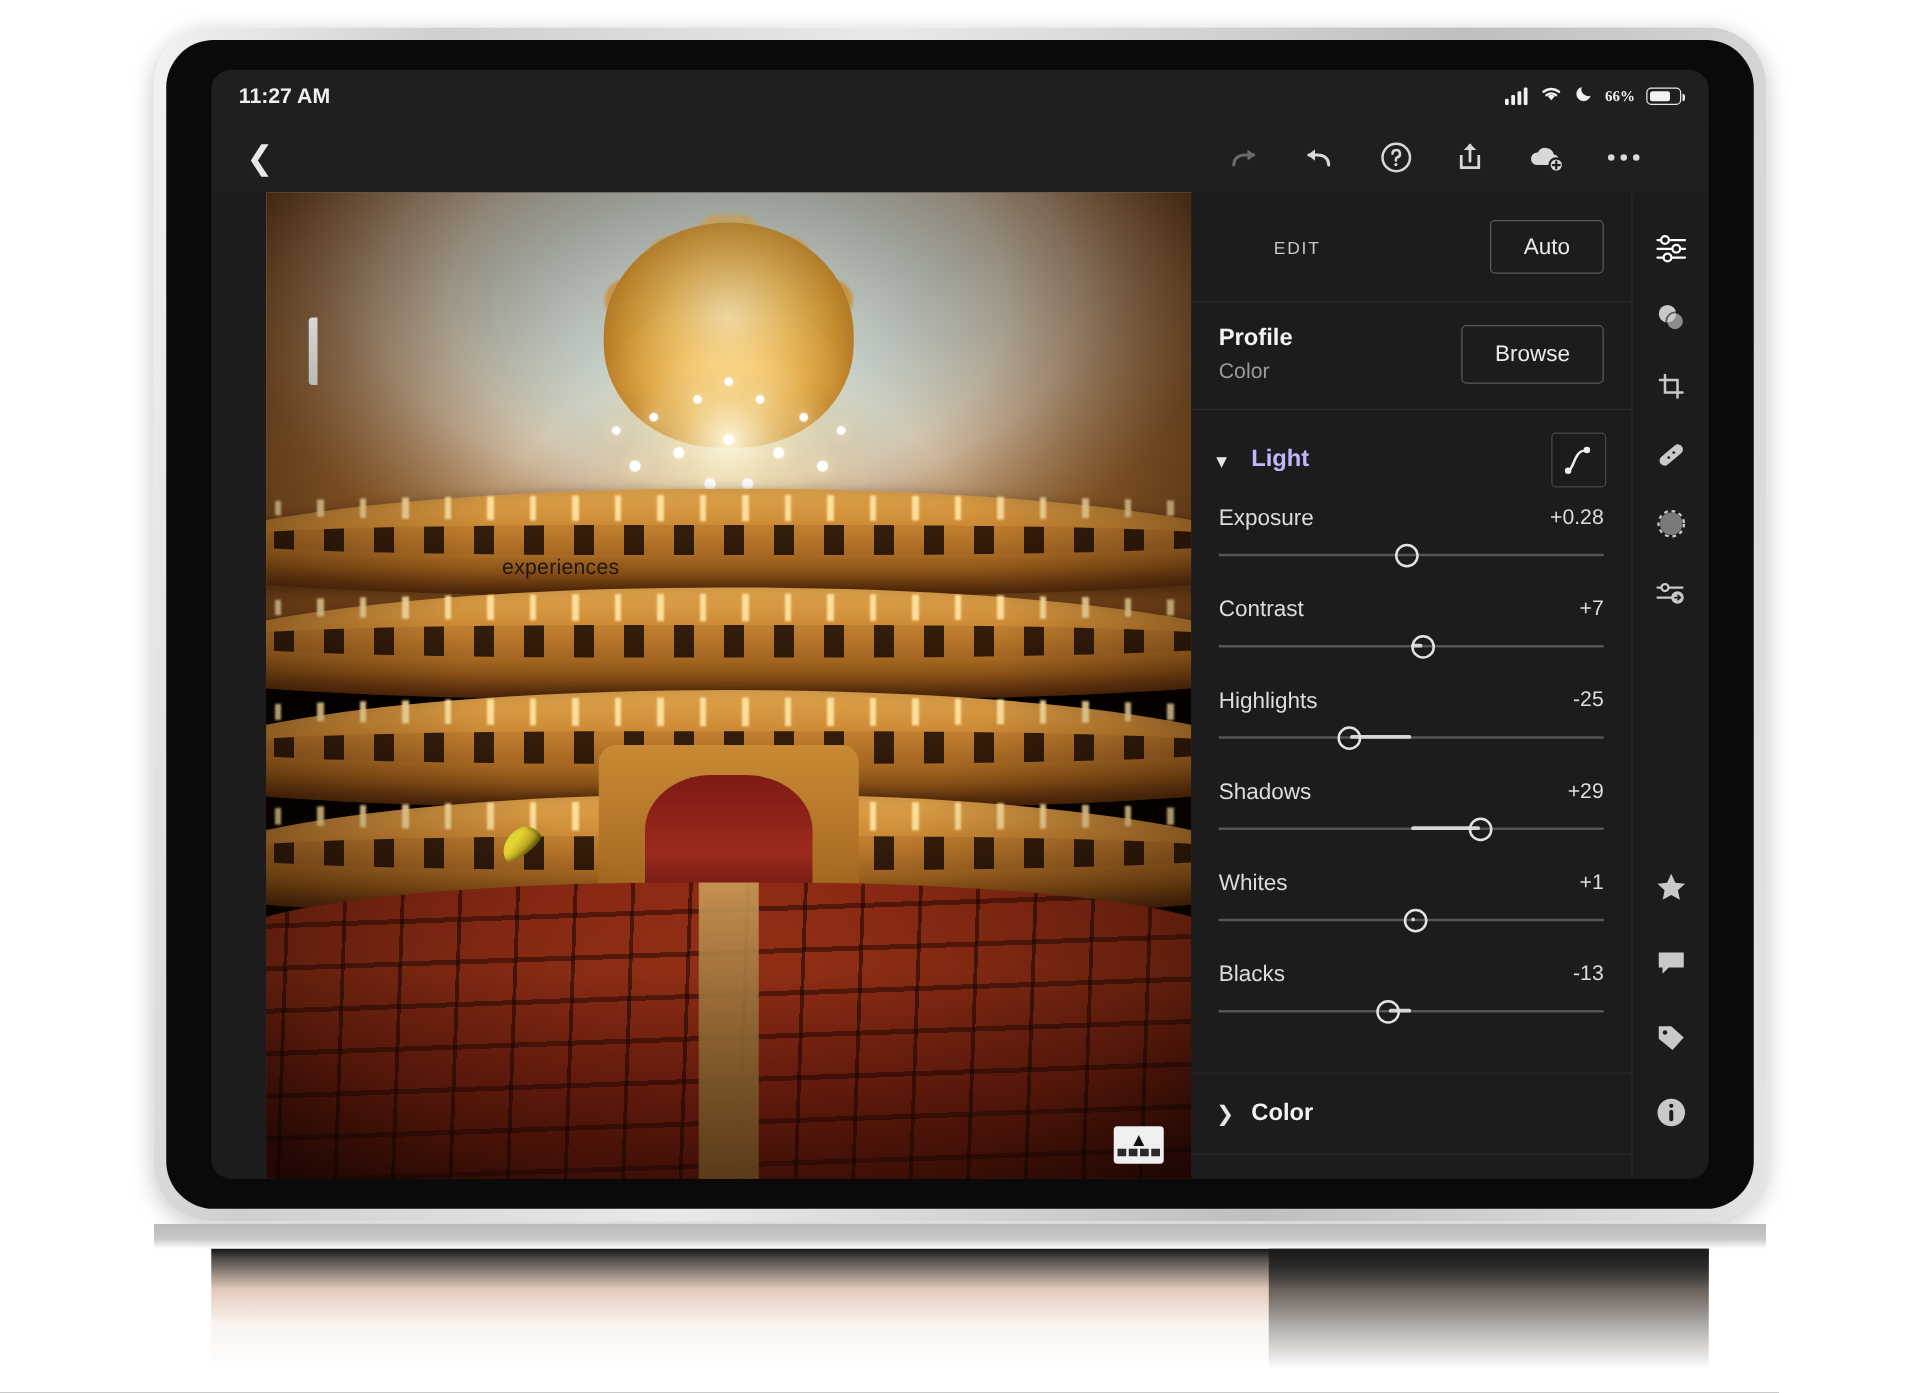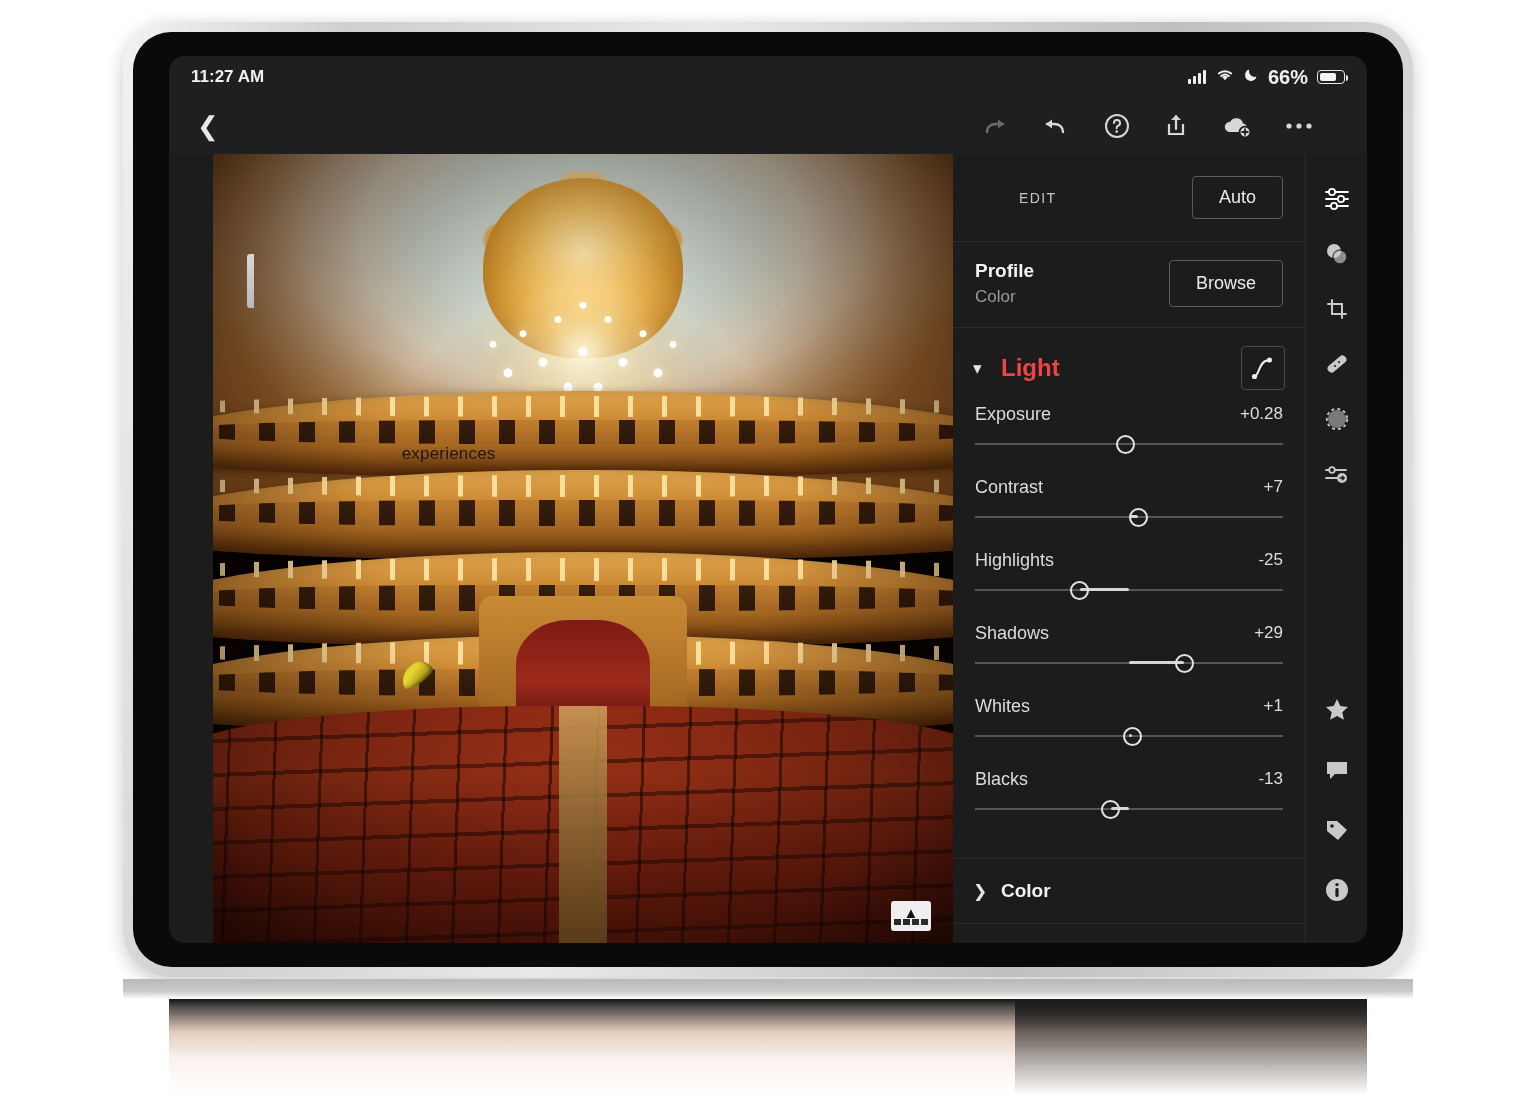--- a/index.html
+++ b/index.html
@@ -65,21 +65,21 @@
     padding: 0 22px; color: #f0f0f0; font-size: 17px; font-weight: bold;
   }
   .sb-right { margin-left: auto; display: flex; align-items: center; gap: 9px; }
   .sig { display: flex; align-items: flex-end; gap: 2px; height: 13px; }
   .sig i { display:block; width: 3px; background: #f0f0f0; border-radius: 1px; }
   .sig i:nth-child(1){height:5px}.sig i:nth-child(2){height:8px}
   .sig i:nth-child(3){height:11px}.sig i:nth-child(4){height:14px;background:#f0f0f0}
   .batt { width: 28px; height: 14px; border: 1.6px solid #e8e8e8; border-radius: 4px; position: relative; }
   .batt::after { content:''; position:absolute; right:-4px; top:4px; width:2.5px;height:6px;background:#e8e8e8;border-radius:0 2px 2px 0;}
   .batt i { position:absolute; left:1.6px; top:1.6px; bottom:1.6px; width: 63%; background:#f2f2f2; border-radius:2px; display:block;}
-  .pct { font-size: 20px; font-weight: bold; }
+  .pct { font-size: 12px; font-weight: bold; font-family: Liberation Serif, serif; }
 
   
   .toolbar {
     position: absolute; left: 0; top: 42px; width: 100%; height: 56px;
     background: #1f1f1f; display: flex; align-items: center; padding: 0 20px;
   }
   .tb-right { margin-left: auto; display: flex; align-items: center; gap: 32px; padding-right: 34px; }
   .ticon { color: #d8d8d8; display: flex; align-items: center; justify-content: center; cursor: pointer; }
   .ticon.dim { color: #6a6a6a; }
   .backbtn { color: #e8e8e8; font-size: 26px; line-height: 1; cursor: pointer; padding: 4px 8px; }
@@ -228,21 +228,21 @@
   .ghost-btn {
     margin-left:auto; border: 1px solid #5a5a5a; border-radius: 4px;
     color: #eaeaea; font-size: 18px; padding: 10px 26px; background: transparent; cursor: pointer;
     font-family: "Liberation Sans", sans-serif;
   }
   .profile-row { display:flex; padding: 18px 22px 20px; }
   .profile-title { color:#f2f2f2; font-size: 19px; font-weight: bold; }
   .profile-sub { color:#9a9a9a; font-size: 17px; margin-top: 5px; }
   .light-row { display:flex; align-items:center; padding: 18px 20px 12px; }
   .chev { color:#e6e6e6; font-size: 17px; width: 24px; }
-  .light-title { color:#ef4444; font-size: 24px; font-weight: bold; margin-left: 4px; }
+  .light-title { color:#c4b5fd; font-size: 19px; font-weight: bold; margin-left: 4px; }
   .curve-btn {
     margin-left:auto; width: 44px; height: 44px; border: 1px solid #4a4a4a;
     border-radius: 4px; display:flex; align-items:center; justify-content:center; cursor:pointer;
   }
   .sliders { padding: 2px 22px 16px; }
   .slider { margin-bottom: 20px; }
   .sl-head { display:flex; align-items:flex-start; }
   .sl-name { color:#dcdcdc; font-size: 18px; }
   .sl-val  { margin-left:auto; color:#dcdcdc; font-size: 17px; }
   .sl-track { position: relative; height: 26px; margin-top: 6px; }

